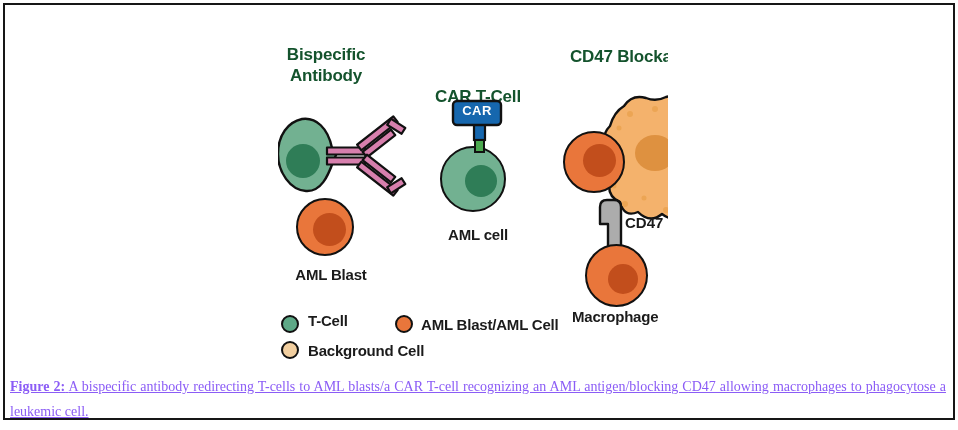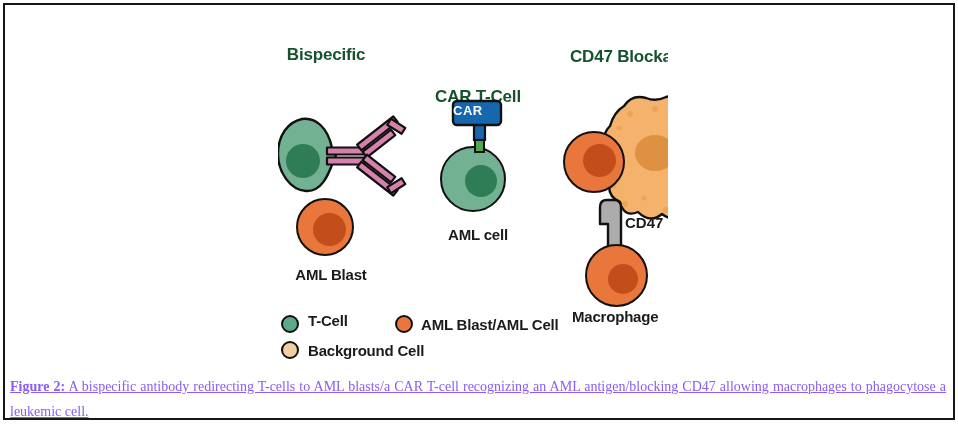--- a/index.html
+++ b/index.html
@@ -31,21 +31,21 @@
   .green-cell .nucleus{background:#2F7D57;}
   .cell-label{
     position:absolute;font-weight:bold;font-size:15px;color:#1b1b1b;
     text-align:center;letter-spacing:-0.2px;
   }
   .receptor-label{
     position:absolute;font-weight:bold;font-size:15px;color:#1b1b1b;
     white-space:nowrap;
   }
   .car-text{
-    position:absolute;left:453px;top:103px;width:48px;text-align:left;
+    position:absolute;left:453px;top:103px;width:48px;text-align:center;
     color:#ffffff;font-weight:bold;font-size:13px;letter-spacing:0.5px;
   }
   .legend{position:absolute;left:0;top:0;}
   .legend-swatch{
     position:absolute;width:18px;height:18px;border-radius:50%;
     border:2px solid #111;box-sizing:border-box;
   }
   .legend-label{
     position:absolute;font-weight:bold;font-size:15px;color:#1b1b1b;
     white-space:nowrap;letter-spacing:-0.2px;
@@ -63,20 +63,21 @@
 </style>
 </head>
 <body>
 
 <div class="canvas">
 
   <div class="diagram-clip">
 
     <div class="abs panel-title" style="left:274px;top:44px;width:104px;">
       <span style="display:block">Bispecific</span>
+      <span style="display:block">Antibody</span>
     </div>
 
     <svg class="abs" style="left:278px;top:114px;" width="135" height="92" viewBox="0 0 135 92">
 
       <path d="M54,34 C50,14 38,3 24,5 C10,8 0,21 0,40 C0,58 12,76 28,77 C43,78 50,62 55,48 L58,41 Z" fill="#72B191" stroke="#111" stroke-width="2.4" stroke-linejoin="round"></path>
       <circle cx="25" cy="47" r="17" fill="#2F7D57"></circle>
 
       <g fill="#D77FAD" stroke="#111" stroke-width="2.2" stroke-linejoin="round">
         <rect x="49" y="33.5" width="38" height="7"></rect>
         <rect x="49" y="43.5" width="38" height="7"></rect>

